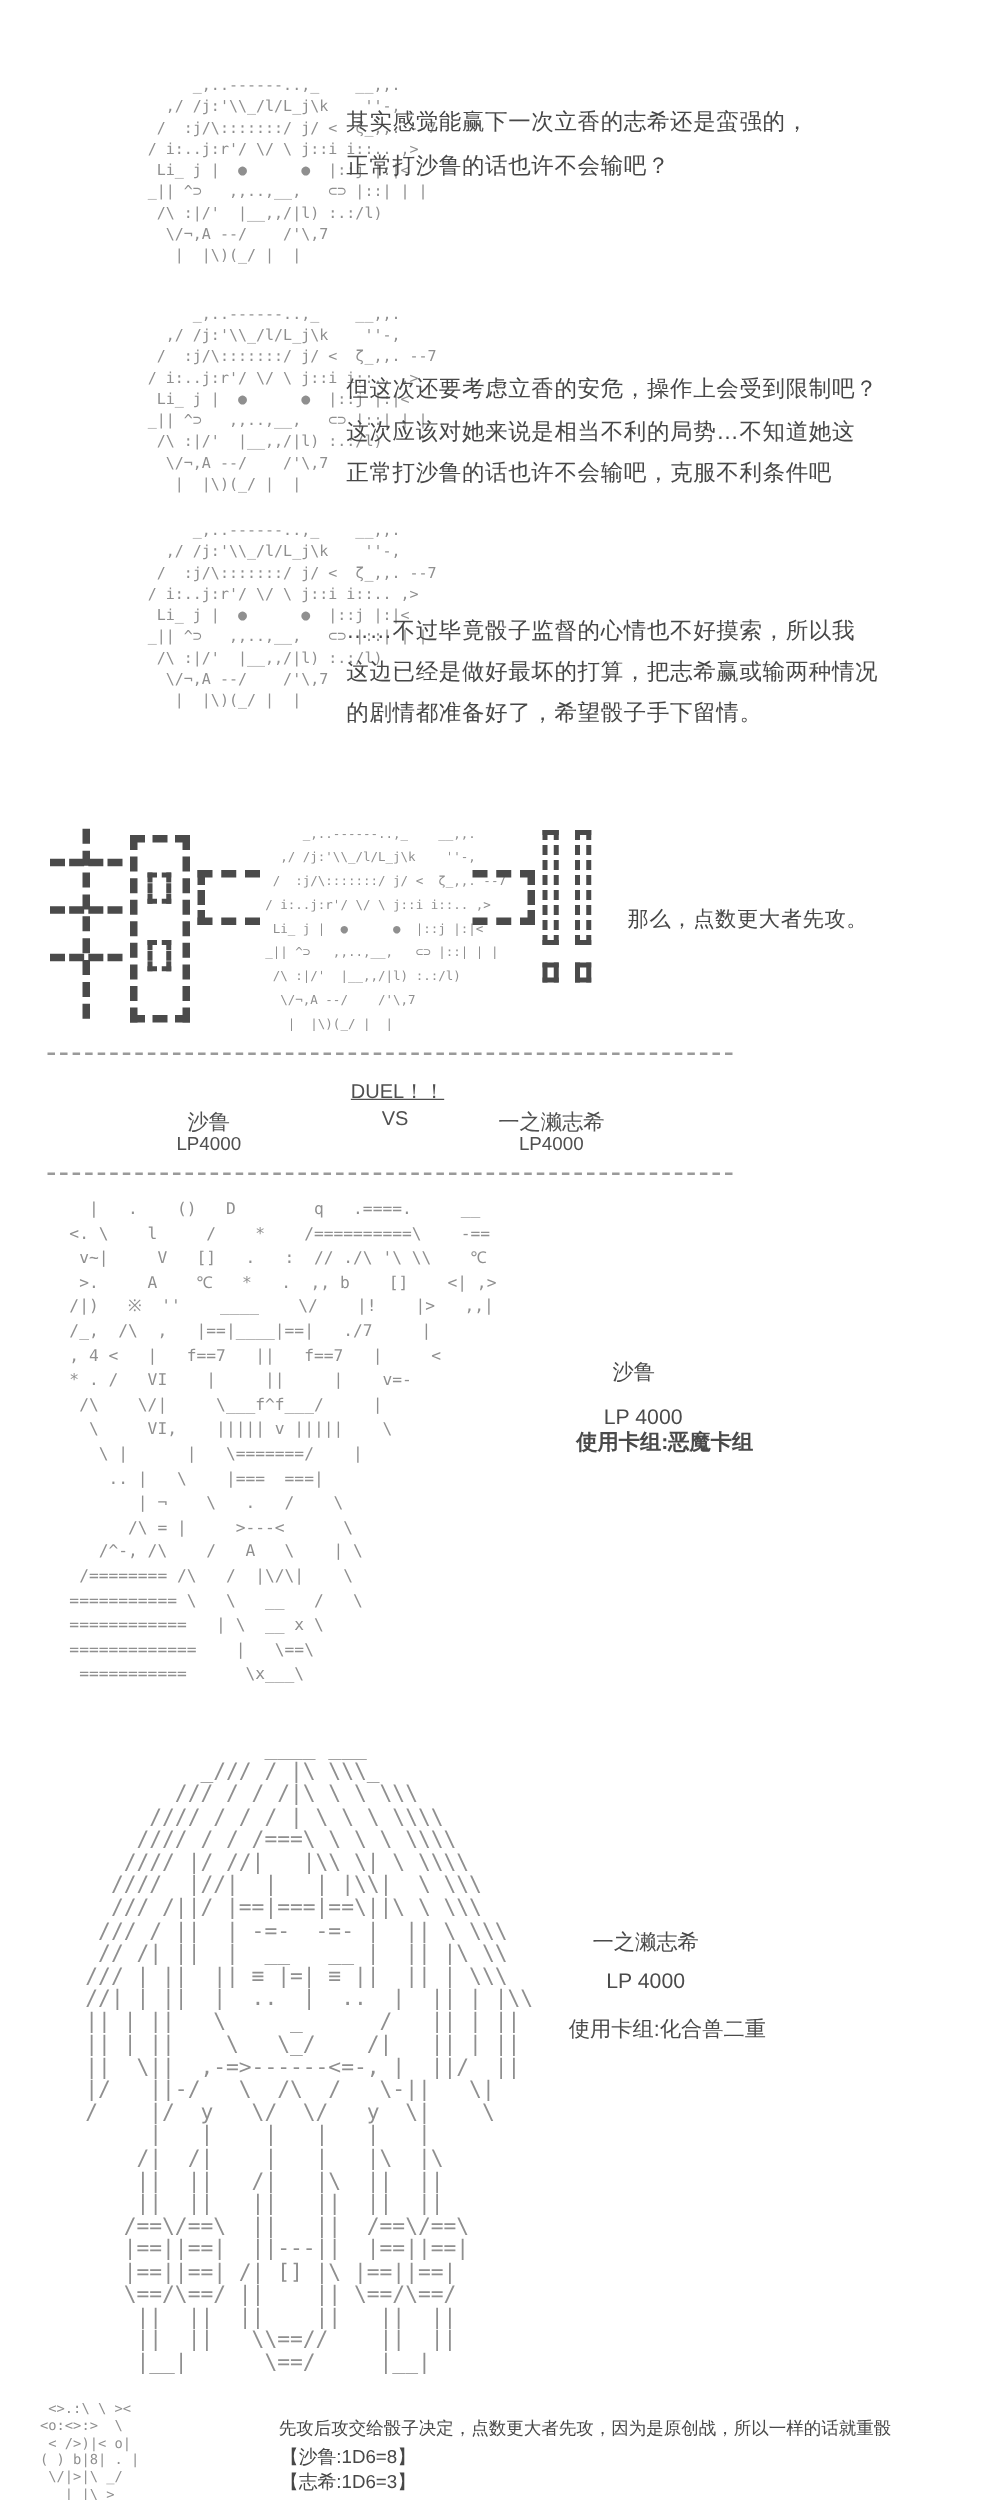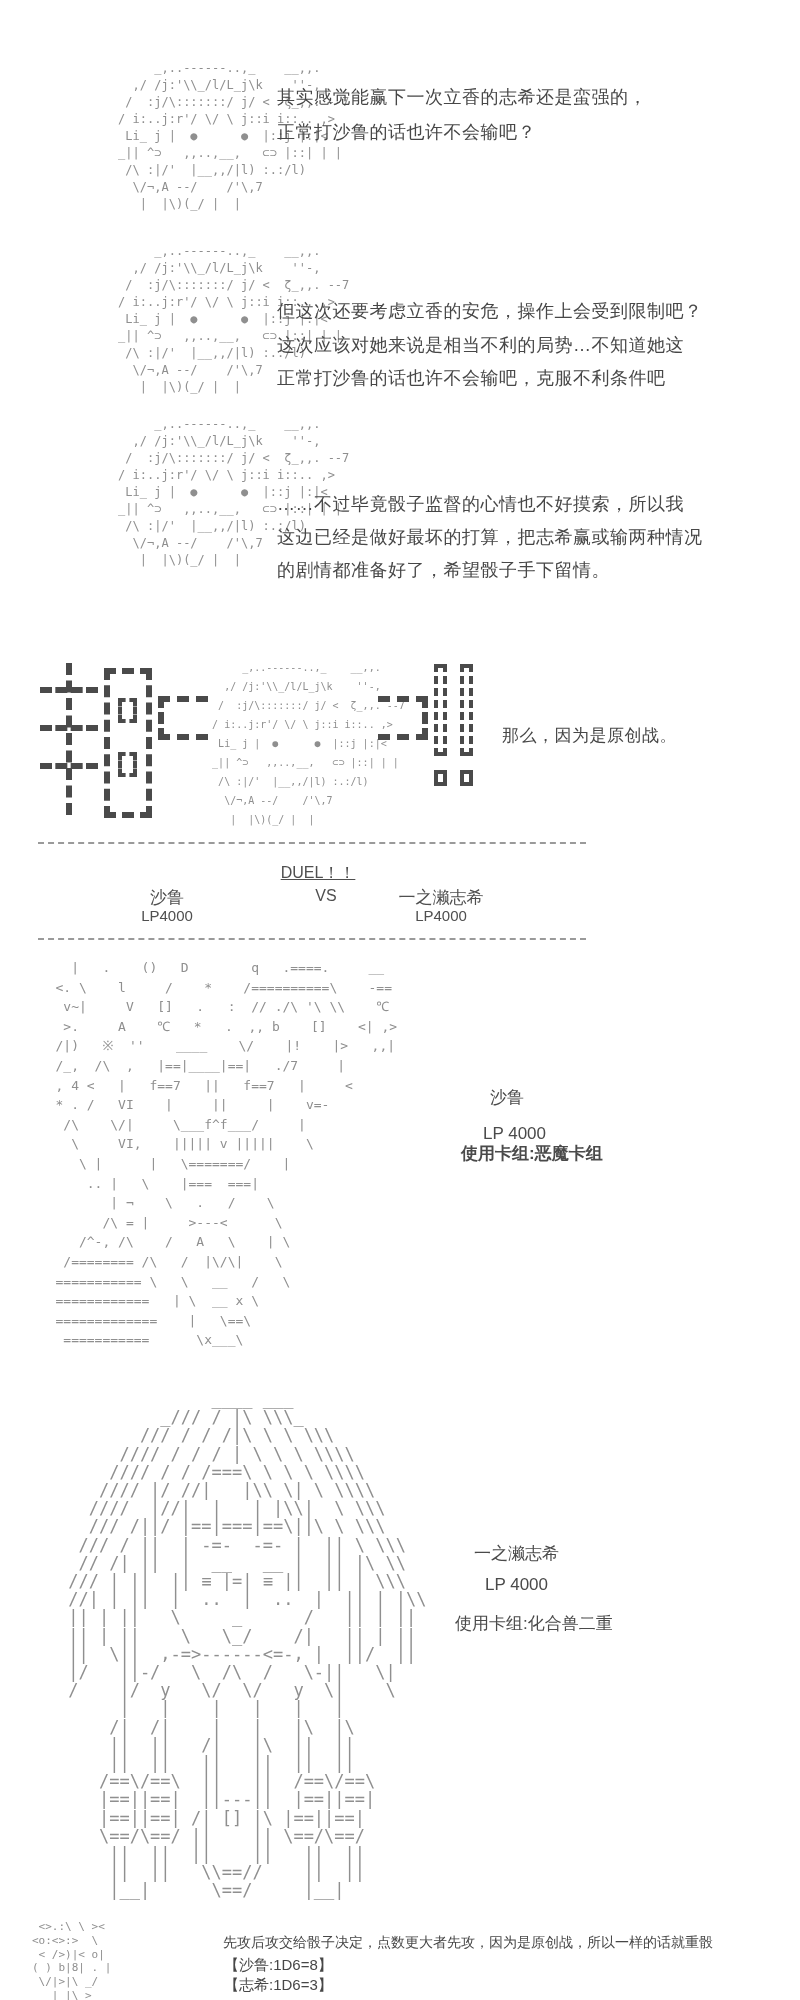--- a/index.html
+++ b/index.html
@@ -119,27 +119,27 @@
         |  |\)(_/ |  |</pre>
 
   <div class="dash" style="left:348px; top:666px; width:50px; height:44px; border-right-width:6px; border-top-width:6px; border-bottom-width:6px;"></div>
 
   <div class="dash" style="left:404px; top:634px; width:13px; height:92px; border-width:4px;"></div>
   <div class="dash" style="left:430px; top:634px; width:13px; height:92px; border-width:4px;"></div>
   <div class="dash" style="left:404px; top:740px; width:13px; height:16px; border-width:4px;"></div>
   <div class="dash" style="left:430px; top:740px; width:13px; height:16px; border-width:4px;"></div>
 </div>
 
-<div class="dlg" style="left:472px; top:694px; font-size:17px;">那么，因为是原创战。</div>
+<div class="dlg" style="left:472px; top:694px; font-size:17px;">那么，点数更大者先攻。</div>
 
 <div class="divider" style="top:812px;"></div>
 
 <div class="duel-txt" style="left:240px; top:833px; width:96px;text-decoration:underline;">DUEL！！</div>
 <div class="duel-txt" style="left:99px; top:856px; width:76px; font-size:17px;">沙鲁</div>
-<div class="duel-txt" style="left:270px; top:857px; width:52px;">VS</div>
+<div class="duel-txt" style="left:260px; top:857px; width:52px;">VS</div>
 <div class="duel-txt" style="left:352px; top:856px; width:118px; font-size:17px;">一之濑志希</div>
 <div class="duel-txt" style="left:99px; top:877px; width:76px; font-size:15px;">LP4000</div>
 <div class="duel-txt" style="left:352px; top:877px; width:118px; font-size:15px;">LP4000</div>
 
 <div class="divider" style="top:908px;"></div>
 
 <pre class="aa" style="left:2px; top:928px; font-size:13px; line-height:19.6px;">     |   .    ()   D        q   .====.     __
    &lt;. \    l     /    *    /==========\    -==
     v~|     V   []   .   :  // ./\ '\ \\    ℃
     &gt;.     A    ℃   *   .  ,, b    []    &lt;| ,&gt;

